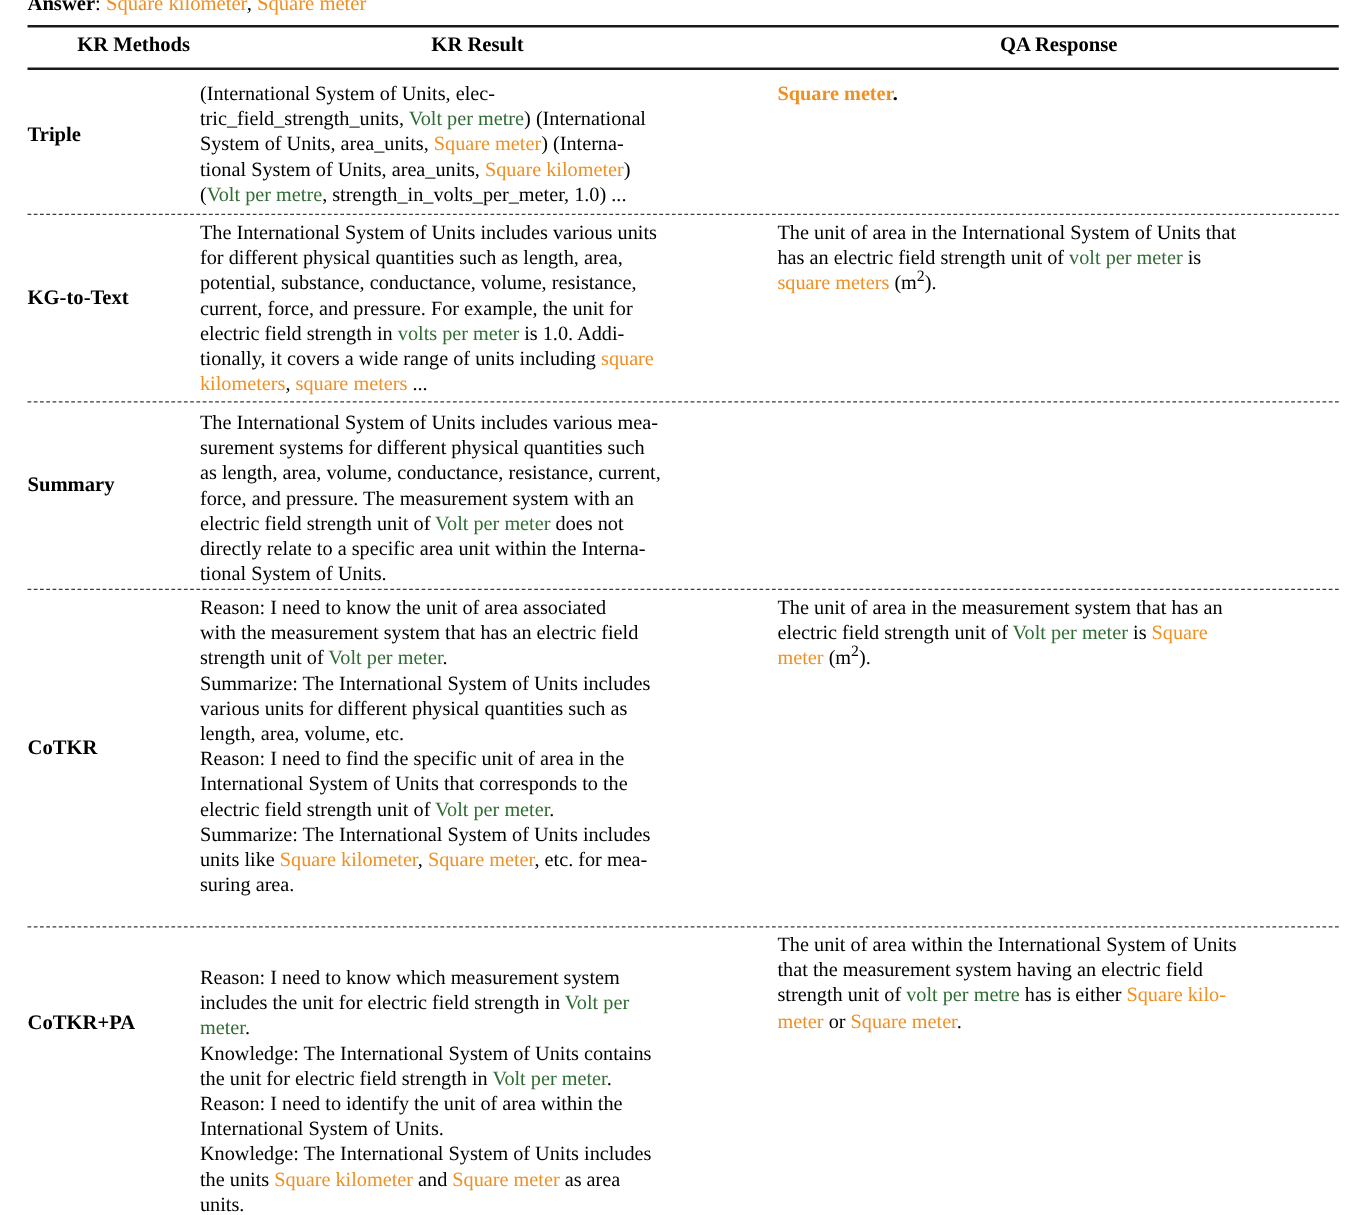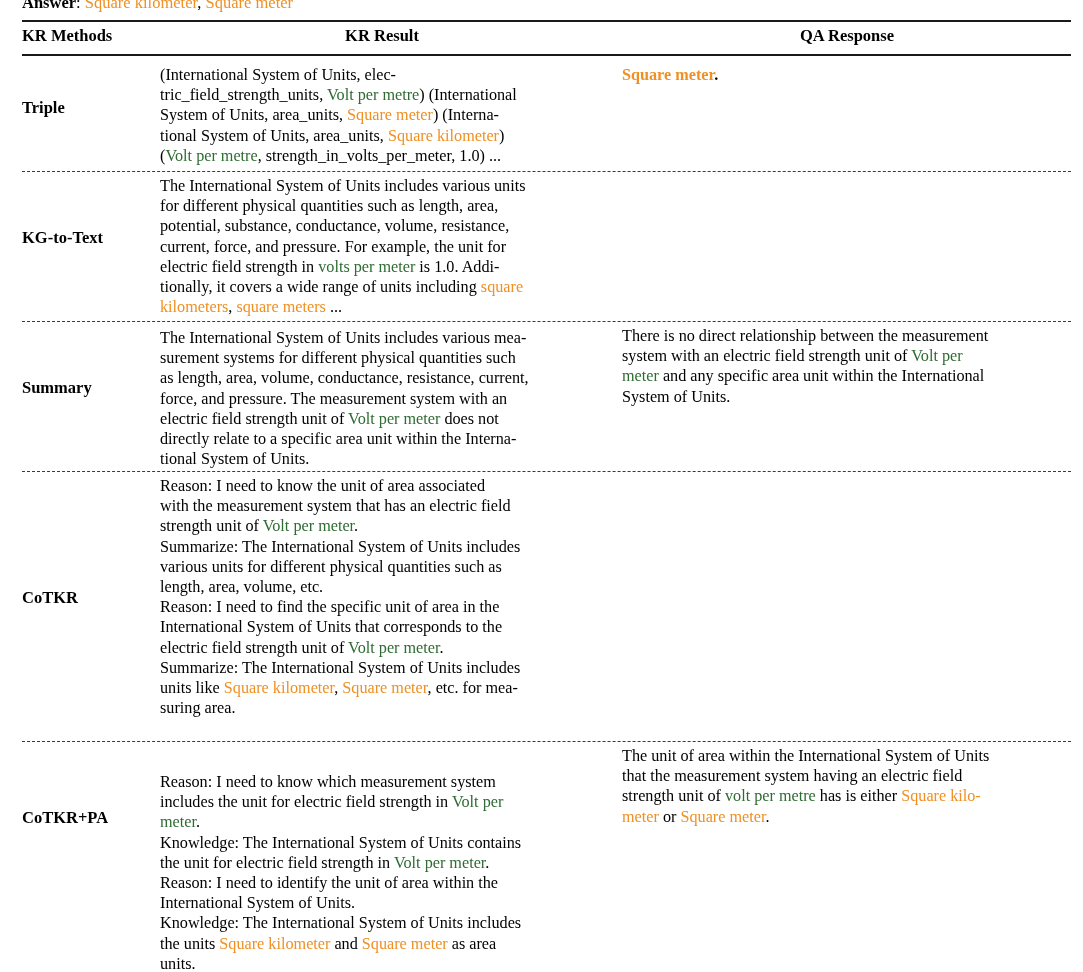--- a/index.html
+++ b/index.html
@@ -60,21 +60,21 @@
     width: 1083px;
     height: 28px;
   }
   .th {
     position: absolute;
     font-weight: bold;
     font-size: 16.5px;
     line-height: 22px;
     white-space: nowrap;
   }
-  .th-methods { left: 22px;  width: 130px; text-align: left; }
+  .th-methods { left: 22px;  width: 130px; text-align: right; }
   .th-result  { left: 160px; width: 444px; text-align: center; }
   .th-qa      { left: 622px; width: 450px; text-align: center; }
 
   
   .row {
     position: absolute;
     left: 0;
     width: 1083px;
   }
   .row-sep {
@@ -149,38 +149,41 @@
       <p><span class="ent-orange">Square meter</span>.</p>
     </div>
   </div>
 
   <div class="row" style="top:171px;height:150px;">
     <div class="row-sep"></div>
     <div class="cell-method" style="top:57px;">KG-to-Text</div>
     <div class="cell-kr" style="top:5px;">
       <p>The International System of Units includes various units<br>for different physical quantities such as length, area,<br>potential, substance, conductance, volume, resistance,<br>current, force, and pressure. For example, the unit for<br>electric field strength in <span class="ent-green">volts per meter</span> is 1.0. Addi-<br>tionally, it covers a wide range of units including <span class="ent-orange">square</span><br><span class="ent-orange">kilometers</span>, <span class="ent-orange">square meters</span> ...</p>
     </div>
+    <div class="cell-qa" style="top:5px;">
+      <p>The unit of area in the International System of Units that<br>has an electric field strength unit of <span class="ent-green">volt per meter</span> is<br><span class="ent-orange">square meters</span> (m<span class="sup">2</span>).</p>
+    </div>
   </div>
 
   <div class="row" style="top:321px;height:150px;">
     <div class="row-sep"></div>
     <div class="cell-method" style="top:57px;">Summary</div>
     <div class="cell-kr" style="top:7px;">
       <p>The International System of Units includes various mea-<br>surement systems for different physical quantities such<br>as length, area, volume, conductance, resistance, current,<br>force, and pressure. The measurement system with an<br>electric field strength unit of <span class="ent-green">Volt per meter</span> does not<br>directly relate to a specific area unit within the Interna-<br>tional System of Units.</p>
     </div>
-    <div class="cell-qa" style="top:5px;">
-      <p>There is no direct relationship between the measurement<br>system with an electric field strength unit of <span class="ent-green">Volt per</span><br><span class="ent-green">meter</span> and any specific area unit within the International<br>System of Units.</p>
-    </div>
   </div>
 
   <div class="row" style="top:471px;height:270px;">
     <div class="row-sep"></div>
     <div class="cell-method" style="top:117px;">CoTKR</div>
     <div class="cell-kr" style="top:5px;">
       <p>Reason: I need to know the unit of area associated<br>with the measurement system that has an electric field<br>strength unit of <span class="ent-green">Volt per meter</span>.<br>Summarize: The International System of Units includes<br>various units for different physical quantities such as<br>length, area, volume, etc.<br>Reason: I need to find the specific unit of area in the<br>International System of Units that corresponds to the<br>electric field strength unit of <span class="ent-green">Volt per meter</span>.<br>Summarize: The International System of Units includes<br>units like <span class="ent-orange">Square kilometer</span>, <span class="ent-orange">Square meter</span>, etc. for mea-<br>suring area.</p>
+    </div>
+    <div class="cell-qa" style="top:5px;">
+      <p>The unit of area in the measurement system that has an<br>electric field strength unit of <span class="ent-green">Volt per meter</span> is <span class="ent-orange">Square</span><br><span class="ent-orange">meter</span> (m<span class="sup">2</span>).</p>
     </div>
   </div>
 
   <div class="row" style="top:741px;height:231px;">
     <div class="row-sep"></div>
     <div class="cell-method" style="top:67px;">CoTKR+PA</div>
     <div class="cell-kr" style="top:3px;margin-top:28px;">
       <p>Reason: I need to know which measurement system<br>includes the unit for electric field strength in <span class="ent-green">Volt per</span><br><span class="ent-green">meter</span>.<br>Knowledge: The International System of Units contains<br>the unit for electric field strength in <span class="ent-green">Volt per meter</span>.<br>Reason: I need to identify the unit of area within the<br>International System of Units.<br>Knowledge: The International System of Units includes<br>the units <span class="ent-orange">Square kilometer</span> and <span class="ent-orange">Square meter</span> as area<br>units.</p>
     </div>
     <div class="cell-qa" style="top:5px;">

